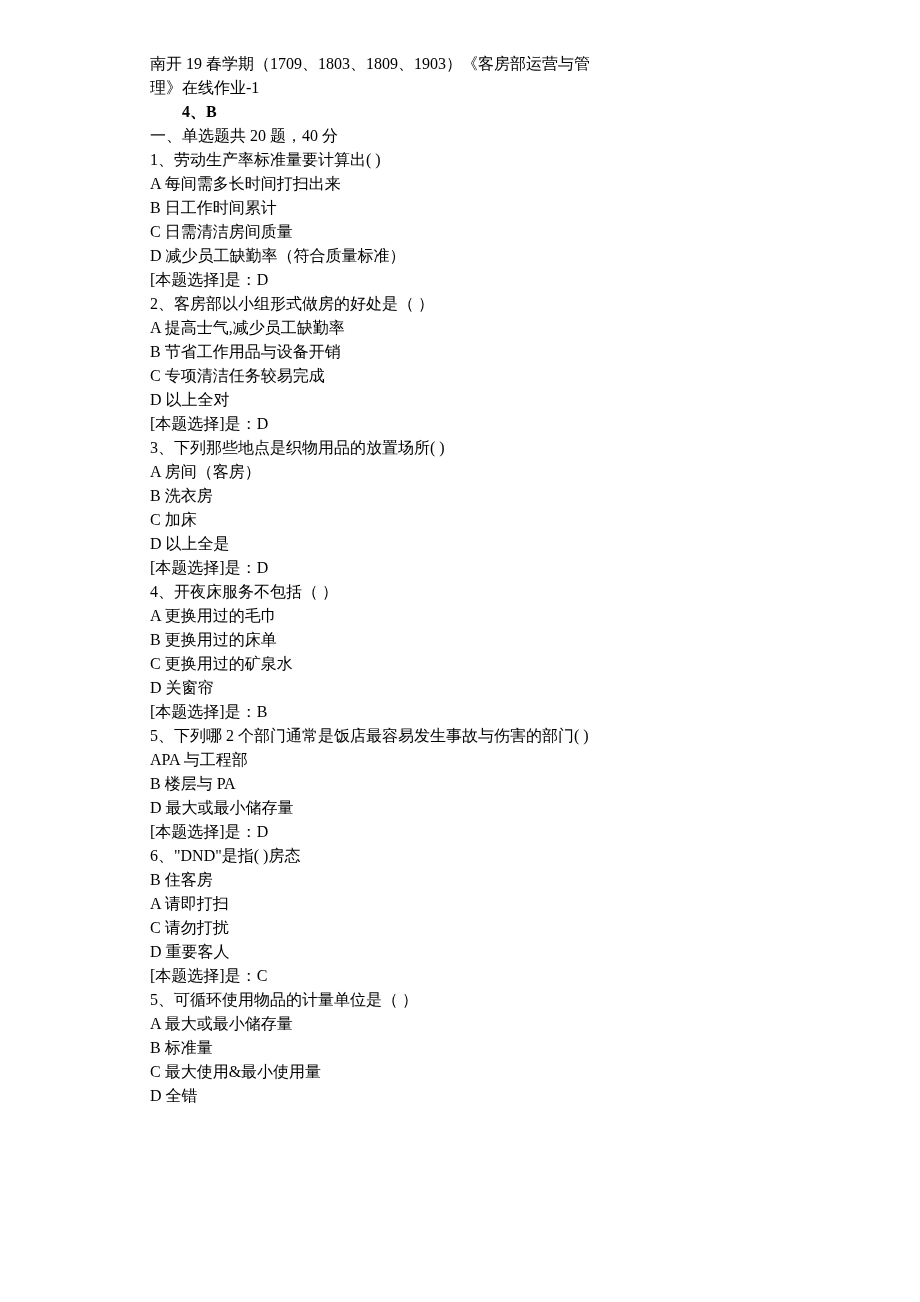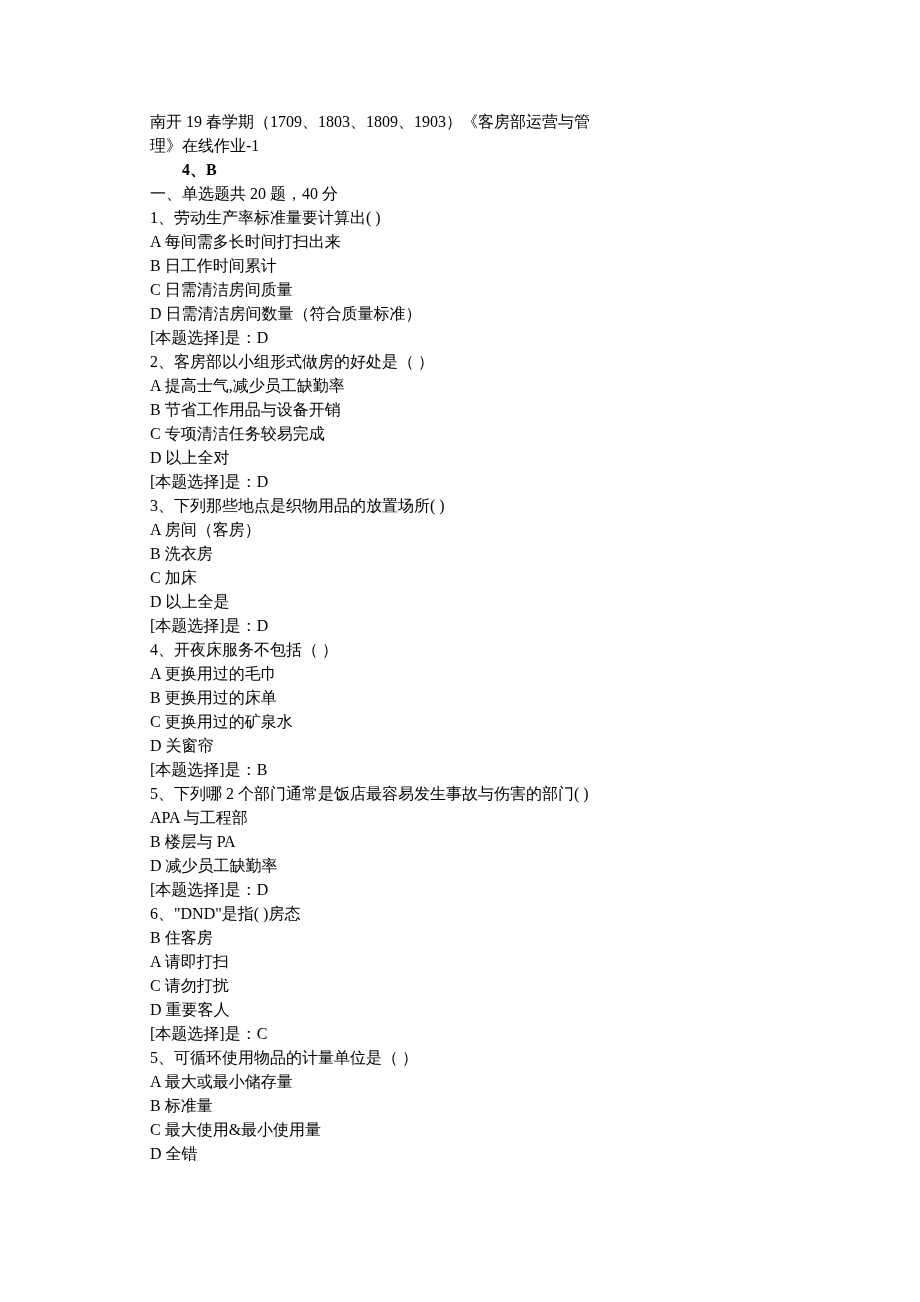--- a/index.html
+++ b/index.html
@@ -7,21 +7,21 @@
     padding: 0;
     background: #ffffff;
     font-family: "SimSun", "宋体", serif;
     font-size: 16px;
     color: #000000;
     line-height: 1.5;
   }
   .page {
     width: 748px;
     min-height: 1302px;
-    padding: 110px 150px 60px 150px;
+    padding: 52px 150px 60px 150px;
     box-sizing: border-box;
   }
   .line {
     white-space: pre-wrap;
   }
   .indent1 {
     padding-left: 2em;
     font-weight: bold;
   }
 </style>
@@ -30,21 +30,21 @@
 
 <div class="page">
   <div class="line">南开 19 春学期（1709、1803、1809、1903）《客房部运营与管理》在线作业-1</div>
   <div class="line indent1">4、B</div>
   <div class="line">一、单选题共 20 题，40 分</div>
   <div id="questions">
       <div class="line">1、劳动生产率标准量要计算出( )</div>
       <div class="line">A 每间需多长时间打扫出来</div>
       <div class="line">B 日工作时间累计</div>
       <div class="line">C 日需清洁房间质量</div>
-      <div class="line">D 日需清洁房间数量（符合质量标准）</div>
+      <div class="line">D 减少员工缺勤率（符合质量标准）</div>
       <div class="line">[本题选择]是：D</div>
       <div class="line">2、客房部以小组形式做房的好处是（ ）</div>
       <div class="line">A 提高士气,减少员工缺勤率</div>
       <div class="line">B 节省工作用品与设备开销</div>
       <div class="line">C 专项清洁任务较易完成</div>
       <div class="line">D 以上全对</div>
       <div class="line">[本题选择]是：D</div>
       <div class="line">3、下列那些地点是织物用品的放置场所( )</div>
       <div class="line">A 房间（客房）</div>
       <div class="line">B 洗衣房</div>
@@ -53,21 +53,21 @@
       <div class="line">[本题选择]是：D</div>
       <div class="line">4、开夜床服务不包括（ ）</div>
       <div class="line">A 更换用过的毛巾</div>
       <div class="line">B 更换用过的床单</div>
       <div class="line">C 更换用过的矿泉水</div>
       <div class="line">D 关窗帘</div>
       <div class="line">[本题选择]是：B</div>
       <div class="line">5、下列哪 2 个部门通常是饭店最容易发生事故与伤害的部门( )</div>
       <div class="line">APA 与工程部</div>
       <div class="line">B 楼层与 PA</div>
-      <div class="line">D 减少员工缺勤率</div>
+      <div class="line">D 最大或最小储存量</div>
       <div class="line">[本题选择]是：D</div>
       <div class="line">6、"DND"是指( )房态</div>
       <div class="line">B 住客房</div>
       <div class="line">A 请即打扫</div>
       <div class="line">C 请勿打扰</div>
       <div class="line">D 重要客人</div>
       <div class="line">[本题选择]是：C</div>
       <div class="line">5、可循环使用物品的计量单位是（ ）</div>
       <div class="line">A 最大或最小储存量</div>
       <div class="line">B 标准量</div>

